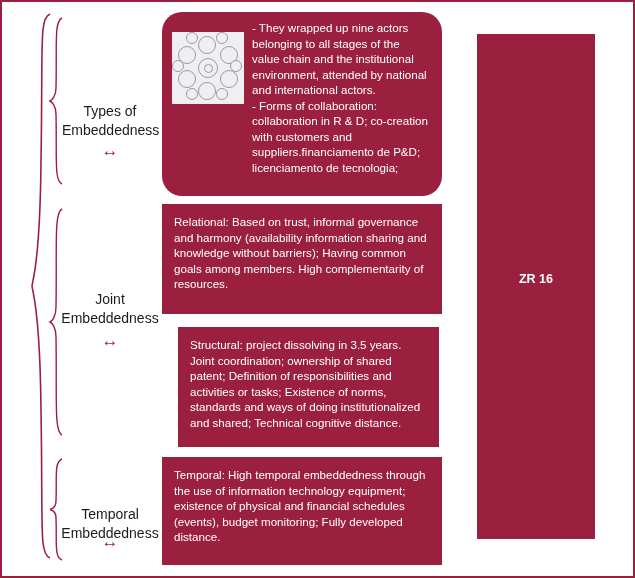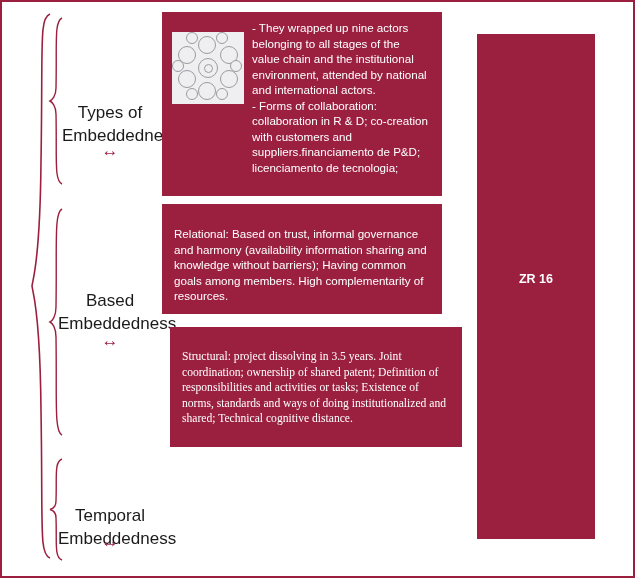--- a/index.html
+++ b/index.html
@@ -22,43 +22,44 @@
   .brace {
     position: absolute;
     color: #9b2040;
   }
   .brace svg { display: block; }
 
   .label {
     position: absolute;
     text-align: center;
     color: #1b1b1b;
-    font-size: 17px;
+    font-size: 14px;
     line-height: 1.35;
   }
   .arrow {
     position: absolute;
     color: #9b2040;
     font-size: 17px;
     line-height: 1;
     text-align: center;
     font-weight: bold;
   }
 
   .card {
     position: absolute;
     background: #9b2040;
     color: #ffffff;
     font-size: 11.6px;
     line-height: 1.34;
     box-sizing: border-box;
-    padding: 22px 12px;
+    padding: 10px 12px;
   }
   .card.with-figure {
     padding: 8px 14px 8px 10px;
+    border-radius: 20px;
   }
   .card-inner {
     display: flex;
     align-items: flex-start;
     gap: 8px;
   }
   .card-text { flex: 1 1 auto; }
 
   
   .figure {
@@ -118,21 +119,21 @@
     <span>Embeddedness</span>
   </div>
   <div class="arrow" style="left:60px; top:140px; width:96px;">↔</div>
 
   <div class="brace" style="left:46px; top:205px;">
     <svg width="16" height="230" viewBox="0 0 16 230" fill="none" aria-hidden="true">
       <path d="M14 2 C6 6, 9 36, 8 100 C8 110, 4 114, 2 115 C4 116, 8 120, 8 130 C9 194, 6 224, 14 228" stroke="#9b2040" stroke-width="1.4" fill="none"></path>
     </svg>
   </div>
   <div class="label" style="left:56px; top:288px; width:104px;">
-    <span>Based</span><br>
+    <span>Joint</span><br>
     <span>Embeddedness</span>
   </div>
   <div class="arrow" style="left:56px; top:330px; width:104px;">↔</div>
 
   <div class="brace" style="left:46px; top:455px;">
     <svg width="16" height="105" viewBox="0 0 16 105" fill="none" aria-hidden="true">
       <path d="M14 2 C6 5, 9 20, 8 44 C8 50, 4 52, 2 52.5 C4 53, 8 55, 8 61 C9 85, 6 100, 14 103" stroke="#9b2040" stroke-width="1.4" fill="none"></path>
     </svg>
   </div>
   <div class="label" style="left:56px; top:492px; width:104px;margin-top:11px;">
@@ -160,22 +161,25 @@
         <div class="c" style="left:32px; top:32px; width:9px; height:9px;"></div>
       </div>
       <div class="card-text">- They wrapped up nine actors belonging to all stages of the value chain and the institutional environment, attended by national and international actors.<br>- Forms of collaboration: collaboration in R &amp; D; co-creation with customers and suppliers.financiamento de P&amp;D; licenciamento de tecnologia;</div>
     </div>
   </div>
 
   <div class="card" style="left:160px; top:202px; width:280px; height:110px;">
     <div class="card-text">Relational: Based on trust, informal governance and harmony (availability information sharing and knowledge without barriers); Having common goals among members. High complementarity of resources.</div>
   </div>
 
-  <div class="card" style="left:168px; top:325px; width:292px; height:120px;font-family:Liberation Serif, serif;">
+  <div class="card" style="left:176px; top:325px; width:261px; height:120px;">
     <div class="card-text">Structural: project dissolving in 3.5 years. Joint coordination; ownership of shared patent; Definition of responsibilities and activities or tasks; Existence of norms, standards and ways of doing institutionalized and shared; Technical cognitive distance.</div>
   </div>
 
+  <div class="card" style="left:160px; top:455px; width:280px; height:108px;">
+    <div class="card-text">Temporal: High temporal embeddedness through the use of information technology equipment; existence of physical and financial schedules (events), budget monitoring; Fully developed distance.</div>
+  </div>
 
   <div class="rightbox" style="left:475px; top:32px; width:118px; height:505px;">
     <div class="rb-title">ZR 16</div>
   </div>
 
 </div>
 
 </body></html>

